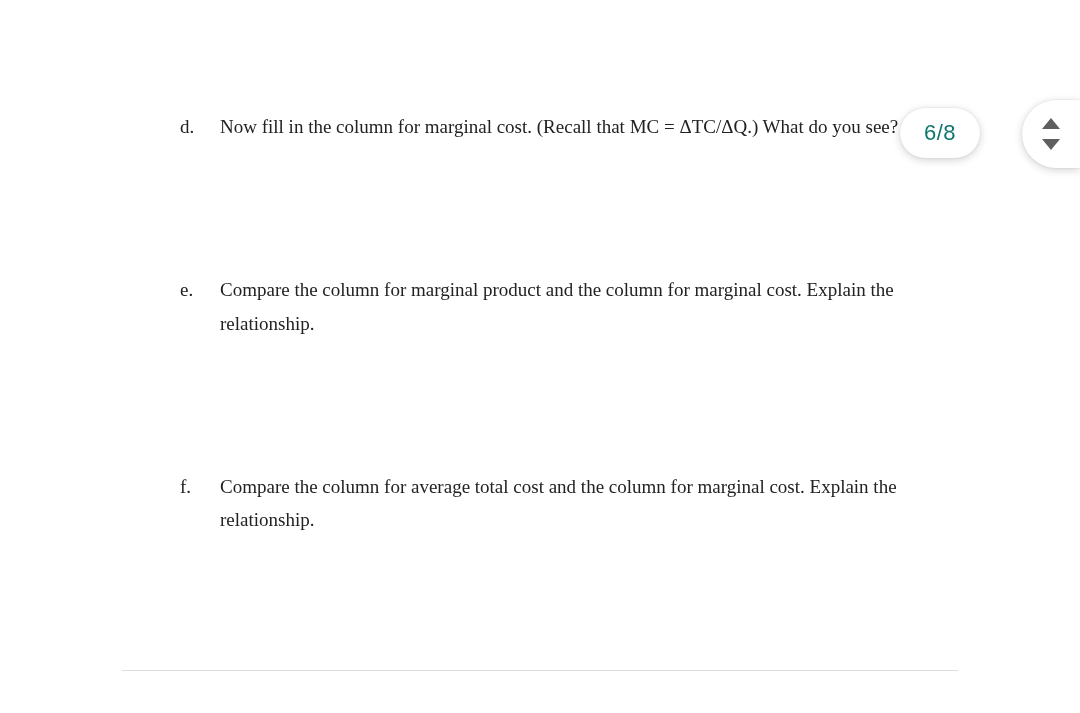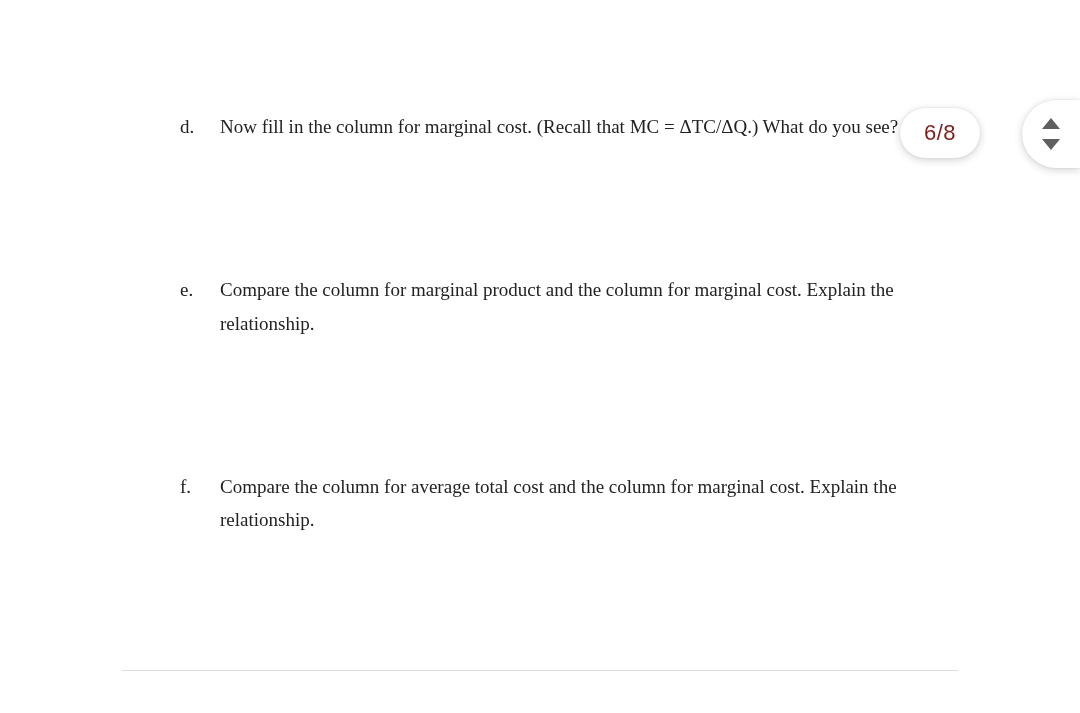--- a/index.html
+++ b/index.html
@@ -42,21 +42,21 @@
     .page-indicator {
       position: absolute;
       top: 108px;
       right: 100px;
       background: #fff;
       border-radius: 26px;
       box-shadow: 0 2px 8px rgba(0,0,0,0.18), 0 0 2px rgba(0,0,0,0.1);
       padding: 12px 24px;
       font-family: -apple-system, BlinkMacSystemFont, 'Segoe UI', Arial, sans-serif;
       font-size: 22px;
-      color: #7f1d1d;
+      color: #0f766e;
       letter-spacing: 0.5px;
     }
     .nav-control {
       position: absolute;
       top: 100px;
       right: 0;
       width: 58px;
       height: 68px;
       background: #fff;
       border-radius: 34px 0 0 34px;

